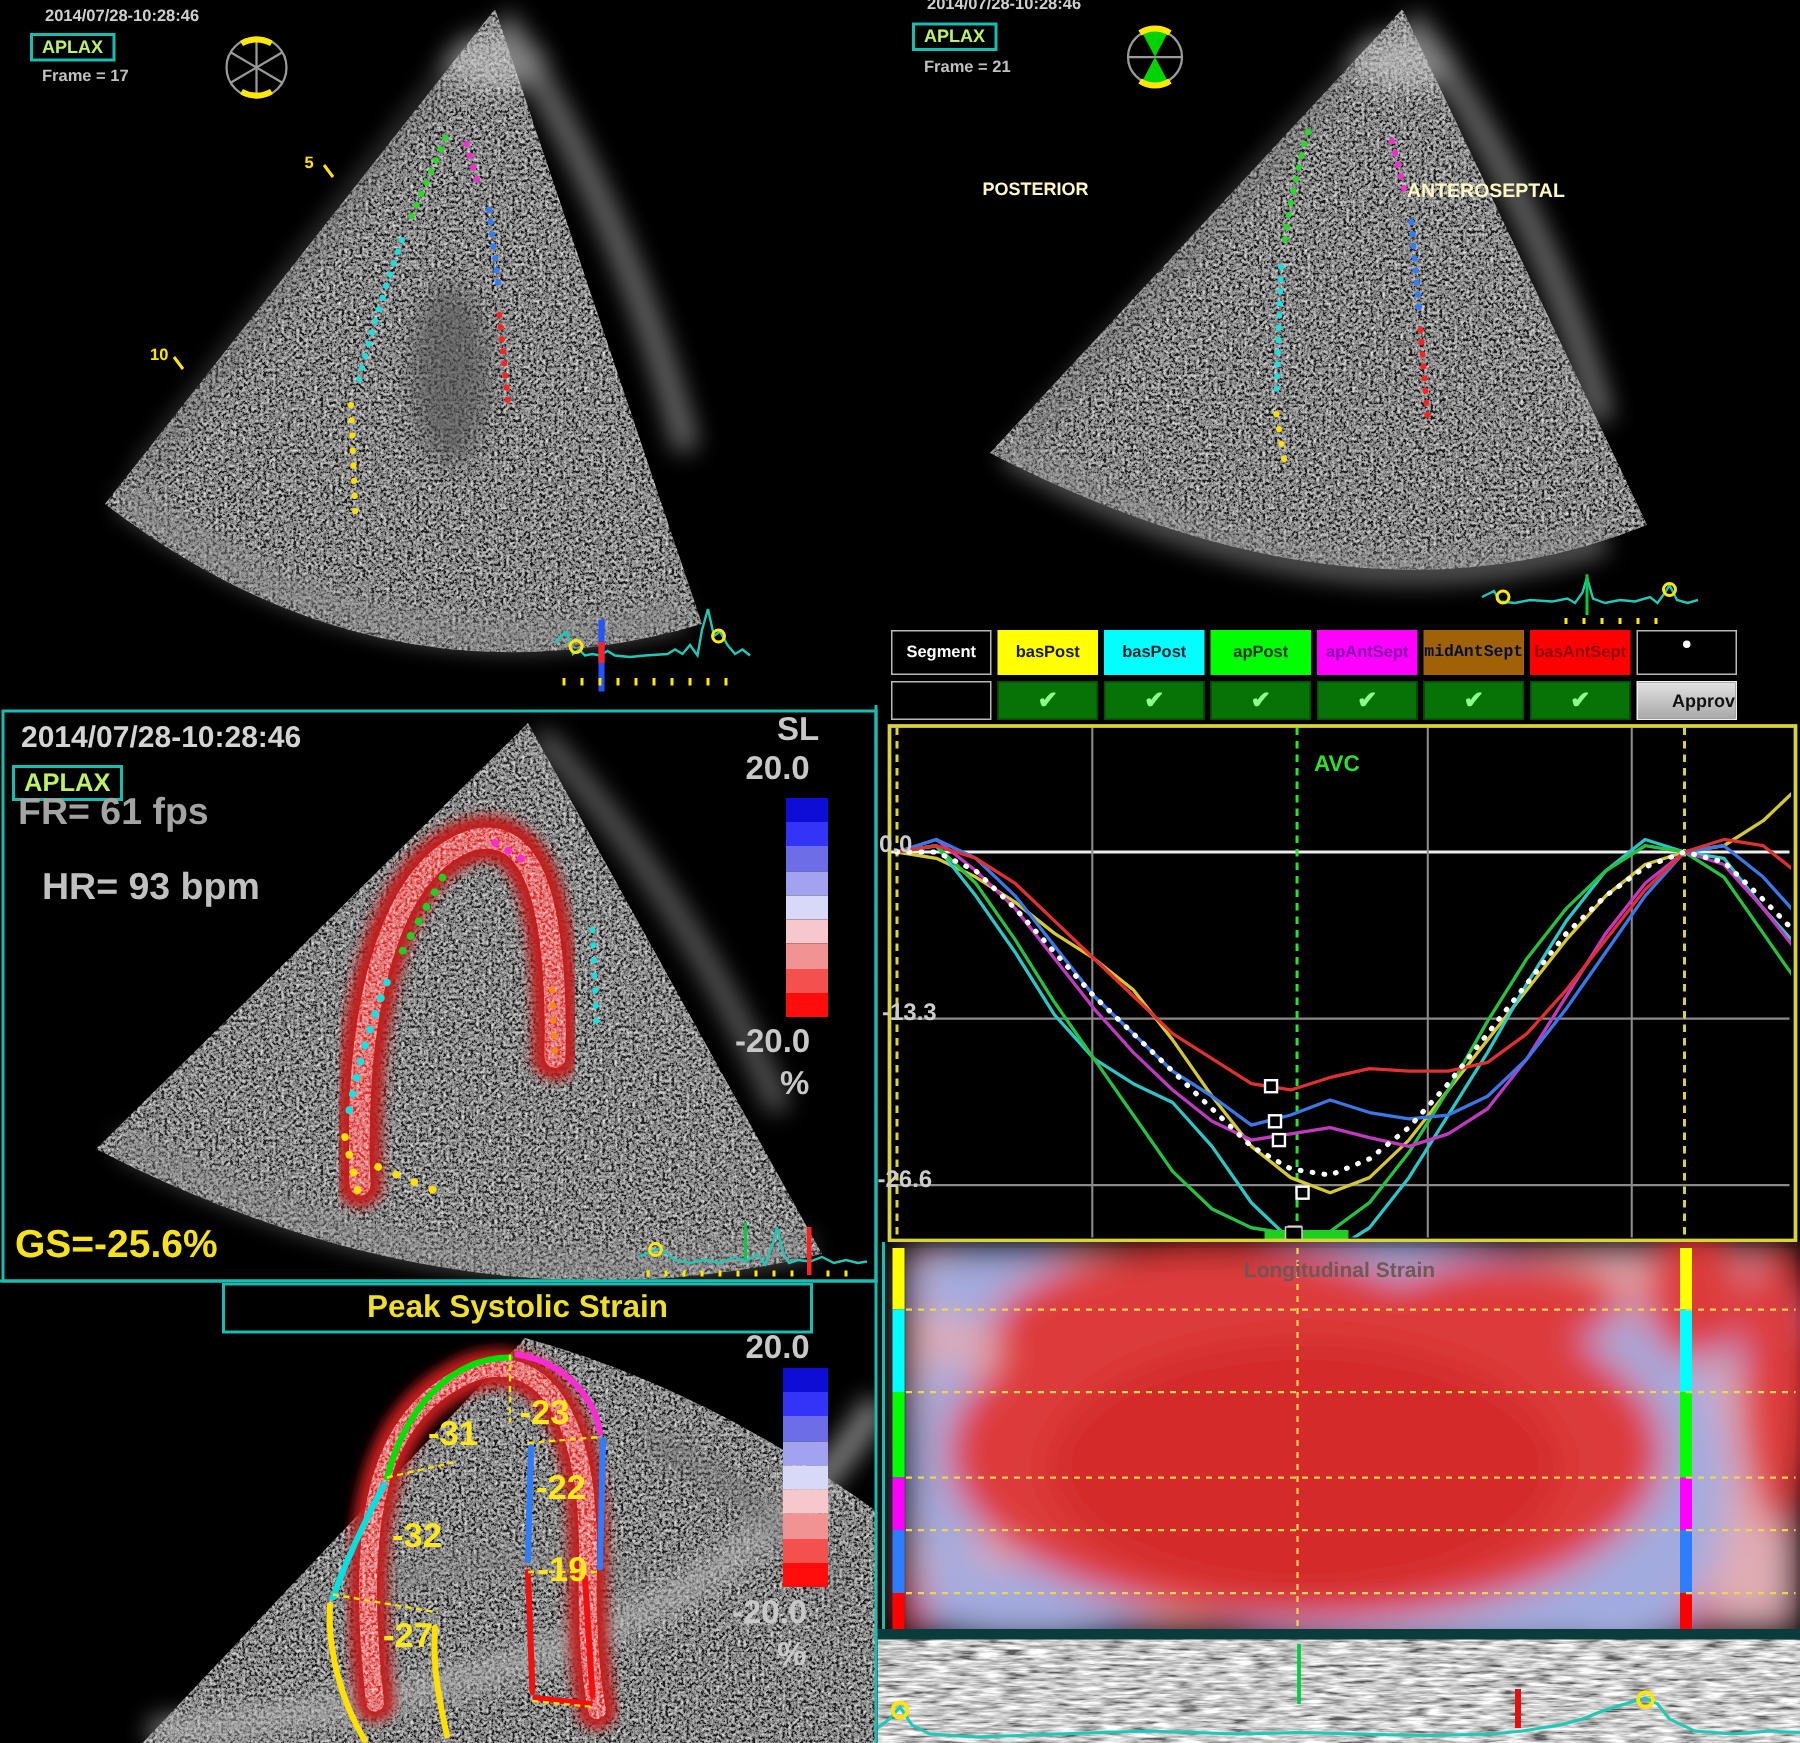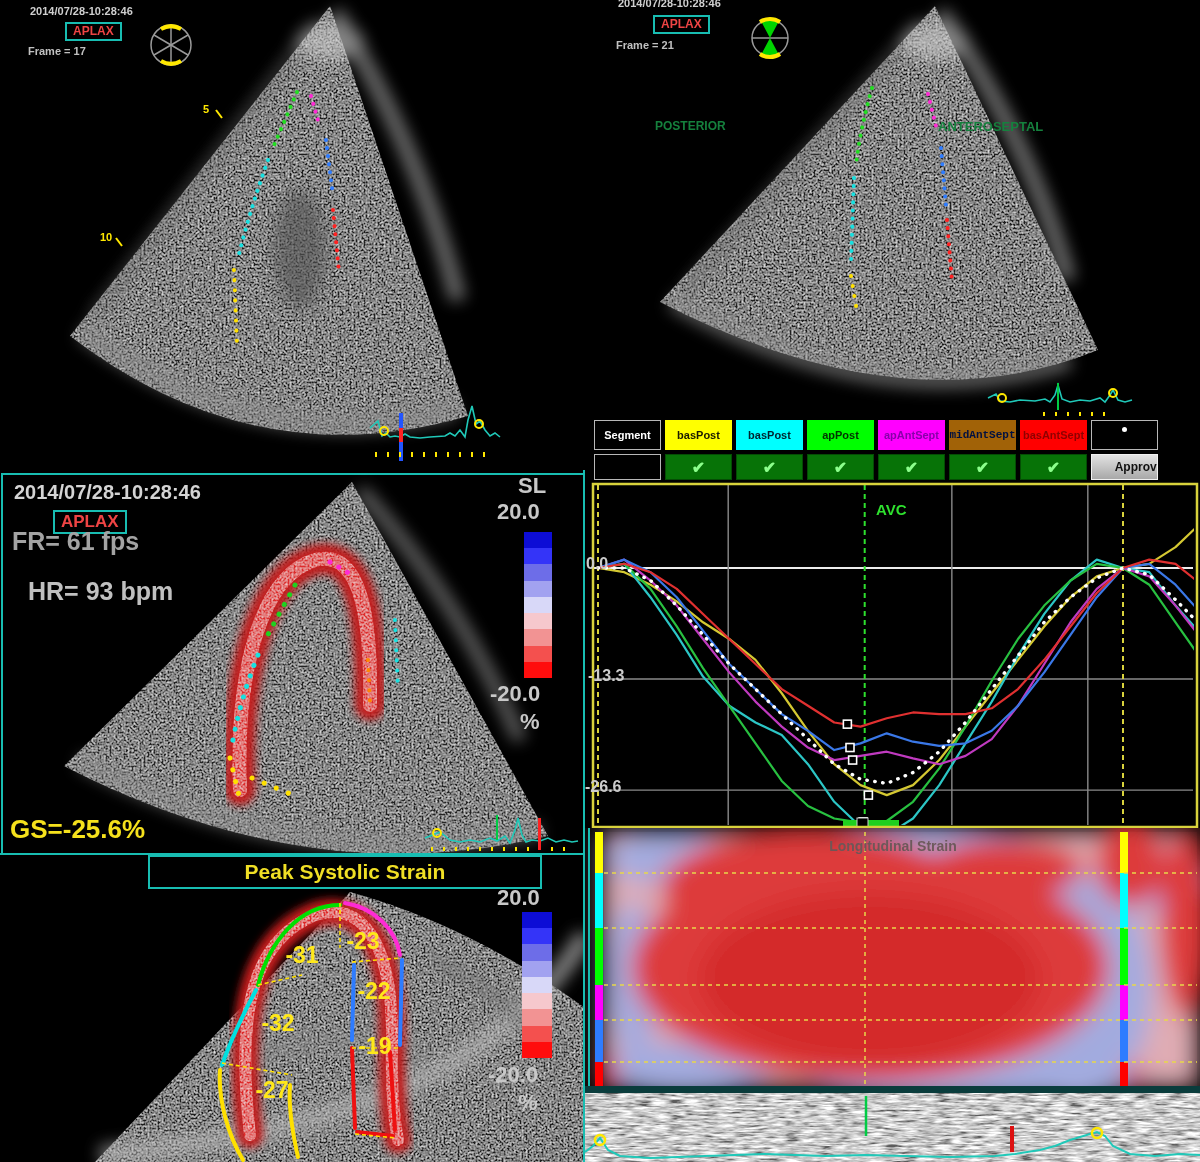--- a/index.html
+++ b/index.html
@@ -2,23 +2,23 @@
 <html><head>
 <meta charset="utf-8">
 <style>
   html,body{margin:0;padding:0;background:#000;}
   #root{position:relative;width:1200px;height:1162px;background:#000;overflow:hidden;
         font-family:"Liberation Sans",sans-serif;}
   .abs{position:absolute;}
   .t{position:absolute;white-space:nowrap;line-height:1.05;}
   .bold{font-weight:bold;}
   .gray{color:#cfcfcf;}
-  .yel{color:#15803d;}
+  .yel{color:#fef9c3;}
   .teal-border{border:2px solid #18bdb2;}
-  .viewbox-label{background:#000;color:#ef4444;font-weight:bold;padding:1px 6px;border:2px solid #18bdb2;margin-left:45px;}
+  .viewbox-label{background:#000;color:#bef264;font-weight:bold;padding:1px 6px;border:2px solid #18bdb2;}
   .cbar{position:absolute;display:flex;flex-direction:column;}
   .cbar div{flex:1;}
   
   #seg-table{position:absolute;left:594px;top:420px;width:568px;height:60px;background:#000;
              display:grid;grid-template-columns:repeat(8,67px);grid-template-rows:30px 26px;gap:4px 4px;}
   .seg-cell{display:flex;align-items:center;justify-content:center;font-size:11px;font-weight:bold;overflow:hidden;}
   .seg-dark{background:#000;border:1px solid #b8b8b8;color:#fff;}
   .seg-check{background:#077307;border:1px solid #044d04;color:#8cff8c;font-size:16px;}
   .approve-btn{background:linear-gradient(#e2e2e2,#a8a8a8);border:1px solid #f0f0f0;color:#111;font-size:12px;font-weight:bold;padding-left:29px;}
   

